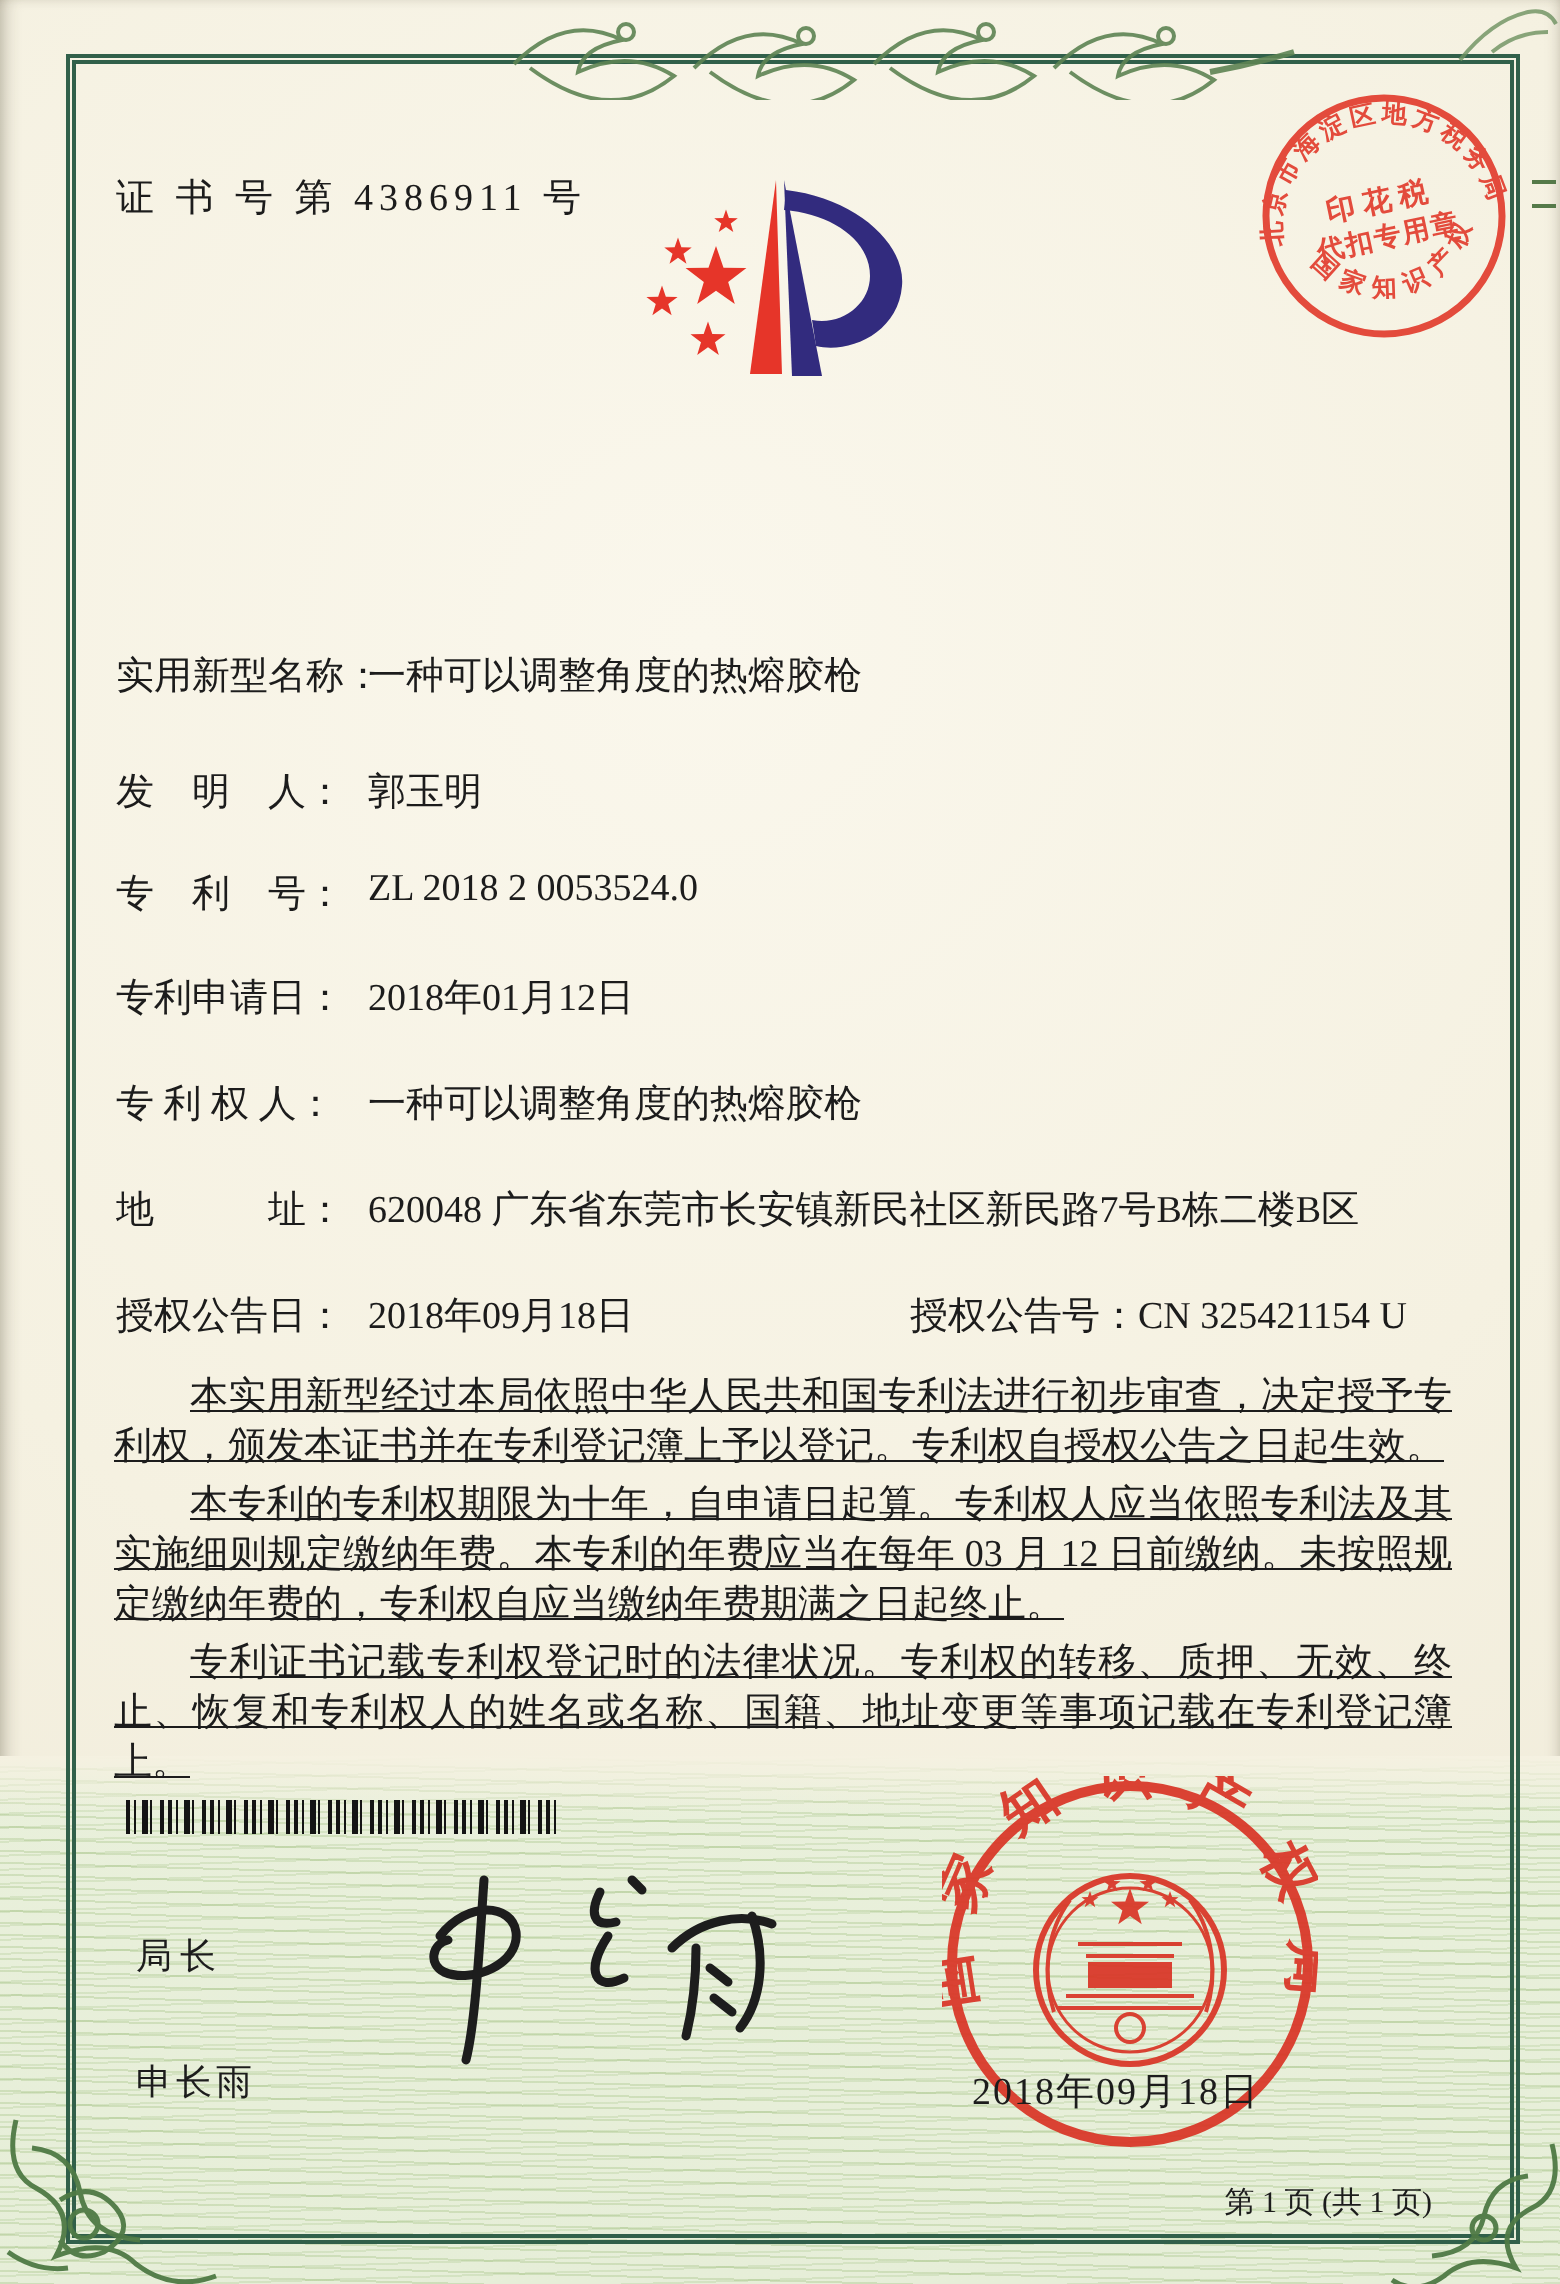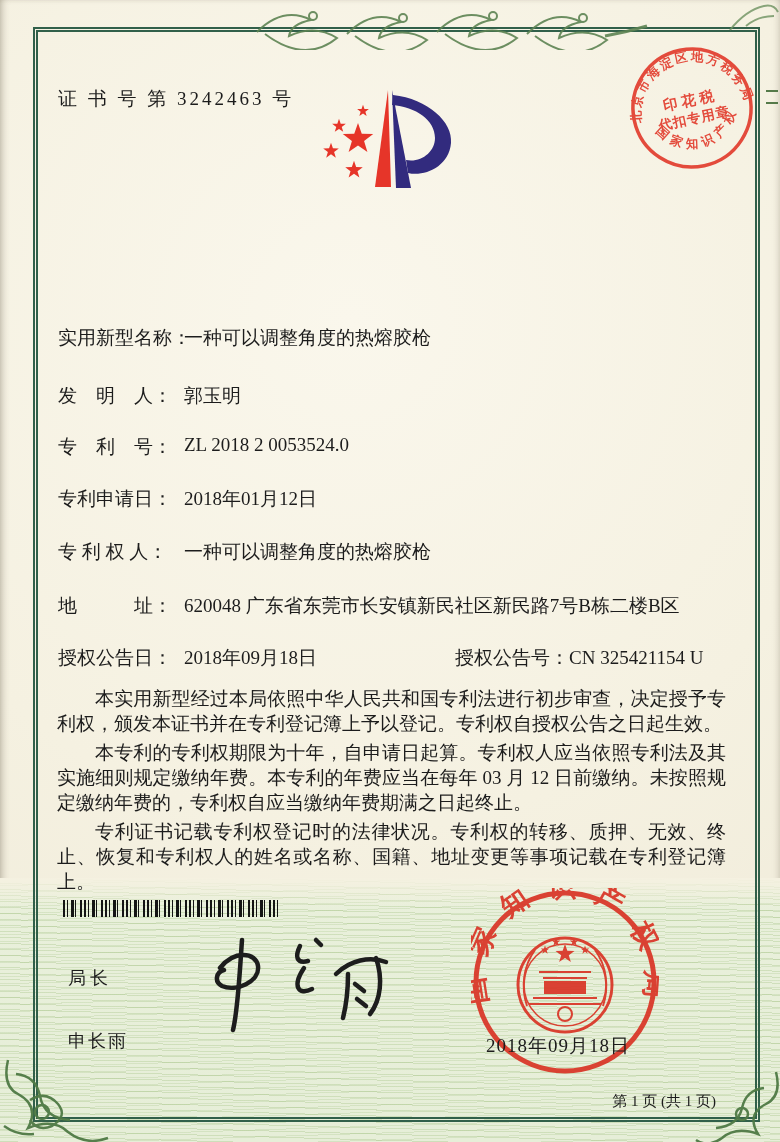--- a/index.html
+++ b/index.html
@@ -29,21 +29,21 @@
   .row .lbl{display:inline-block;width:126px;vertical-align:top;}
   .row .val{display:inline-block;vertical-align:top;}
   .row-name{top:325px}.row-inventor{top:383px}.row-patno{top:434px}
   .row-appdate{top:486px}.row-patentee{top:539px}
   .row-address{top:593px;white-space:normal;width:676px;line-height:26px;}
   .row-address .val{width:546px;}
   .row-grant{top:645px;width:700px;}
   .pair2{position:absolute;left:397px;top:0;white-space:nowrap;}
   .paragraphs{position:absolute;left:57px;top:686px;width:669px;
     font-size:19px;line-height:25px;text-align:justify;}
-  .paragraphs p{margin:0 0 4px 0;text-indent:2em;}
+  .paragraphs p{margin:0 0 4px 0;text-indent:2em;text-decoration:underline;}
   .barcode{position:absolute;left:63px;top:900px;width:218px;height:17px;
     background:repeating-linear-gradient(90deg,
       #141414 0 2px, rgba(0,0,0,0) 2px 4px,
       #141414 4px 5px, rgba(0,0,0,0) 5px 8px,
       #141414 8px 11px, rgba(0,0,0,0) 11px 12px,
       #141414 12px 13px, rgba(0,0,0,0) 13px 17px,
       #141414 17px 19px, rgba(0,0,0,0) 19px 21px);}
   .director-title{position:absolute;left:68px;top:966px;font-size:18px;letter-spacing:4px;}
   .director-name{position:absolute;left:68px;top:1000px;font-size:18px;letter-spacing:2px;margin-top:29px;}
   .signature{position:absolute;left:198px;top:928px;}
@@ -99,21 +99,21 @@
     </g>
   </svg>
   <svg class="ornament orn-top-right" width="52" height="36" viewBox="0 0 52 36">
     <g fill="none" stroke="#6d9160" stroke-width="2" opacity=".8">
       <path d="M2 30 q 16 -20 34 -24 q 10 -2 14 6"></path>
       <path d="M18 26 q 12 -10 28 -10"></path>
     </g>
   </svg>
   <div class="edge-mark"></div>
 
-  <div class="cert-number">证 书 号 第 3242463 号</div>
+  <div class="cert-number">证 书 号 第 4386911 号</div>
 
   <svg class="ornament" style="left:312px;top:80px;" width="150" height="118" viewBox="0 0 150 118">
     <defs>
       <path id="star" d="M0,-10 L2.35,-3.24 9.51,-3.09 3.8,1.24 5.88,8.09 0,4 -5.88,8.09 -3.8,1.24 -9.51,-3.09 -2.35,-3.24 Z"></path>
     </defs>
     <polygon points="76,10 63,107 79,107" fill="#e63529"></polygon>
     <polygon points="80,10 84,108 99,108" fill="#322b7e"></polygon>
     <path d="M81 15 C 116 19 141 42 139 63 C 137 87 112 97 96 93 L 94 80 C 109 83 123 72 123 58 C 123 40 104 27 80 25 Z" fill="#322b7e"></path>
     <use href="#star" transform="translate(46,59) scale(1.6)" fill="#e63529"></use>
     <use href="#star" transform="translate(51,31) scale(0.62)" fill="#e63529"></use>

